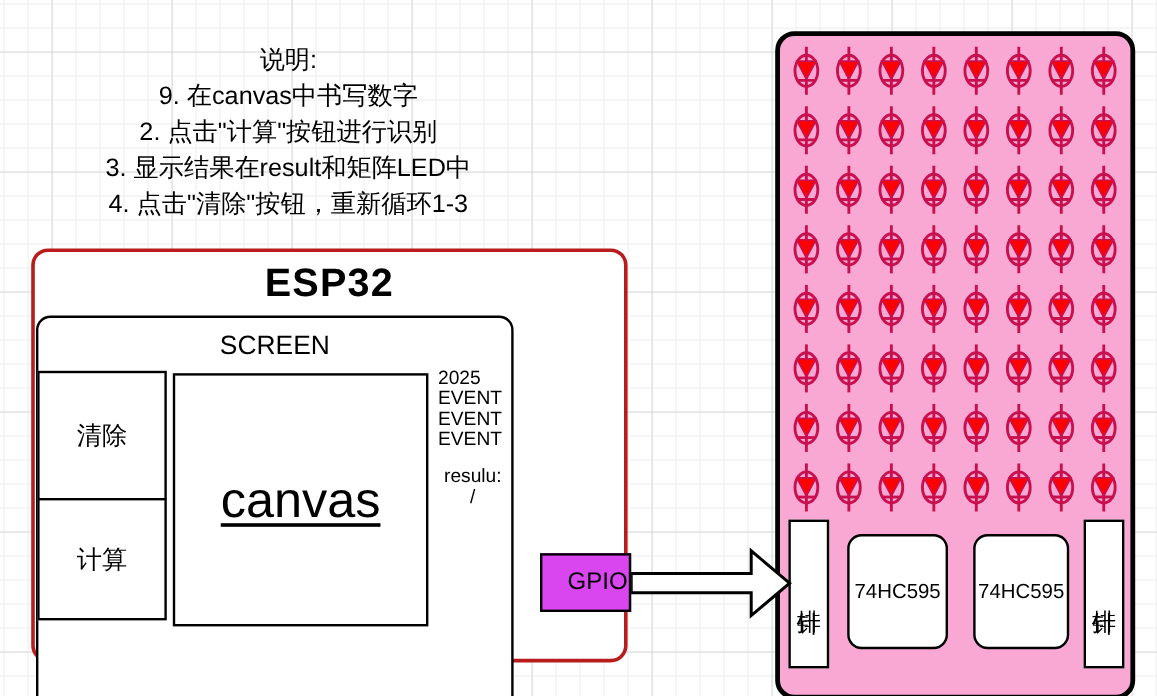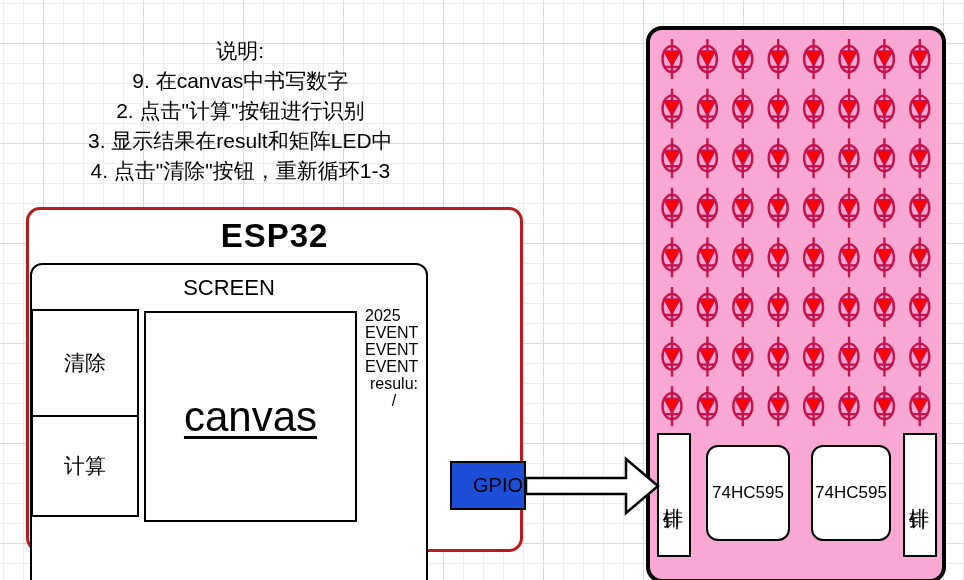--- a/index.html
+++ b/index.html
@@ -40,24 +40,24 @@
          display:flex; align-items:center; justify-content:center; font-size:21px; }
   .btn-top { height:108px; }
   .btn-bottom { height:102px; margin-top:-2px; }
 
   .canvas-box { left:112px; top:46px; width:213px; height:211px;
                 border:2px solid #000; background:#fff;
                 display:flex; align-items:center; justify-content:center; }
   .canvas-label { font-size:42px; text-decoration:underline; text-decoration-thickness:3px; text-underline-offset:5px; }
 
   .side-note { left:333px; top:42px; width:62px; font-size:16px; line-height:17px; }
-  .result-block { width:58px; text-align:center; }
+  .result-block { margin-top:14px; width:58px; text-align:center; }
 
   .gpio { left:421px; top:251px; width:76px; height:49px;
-          background:#1d4ed8; border:2.5px solid #000;
+          background:#d946ef; border:2.5px solid #000;
           display:flex; align-items:center; justify-content:center; font-size:20px; z-index:5;padding-left:20px; }
 
   
   .arrow-svg { left:524px; top:452px; width:140px; height:68px; z-index:4; }
 
   
   .matrix { left:646px; top:26px; width:300px; height:557px;
             background:#f9a8d4; border:4px solid #000; border-radius:16px; }
   .led-grid { position:absolute; left:0; top:0; width:292px; height:402px; }
 

